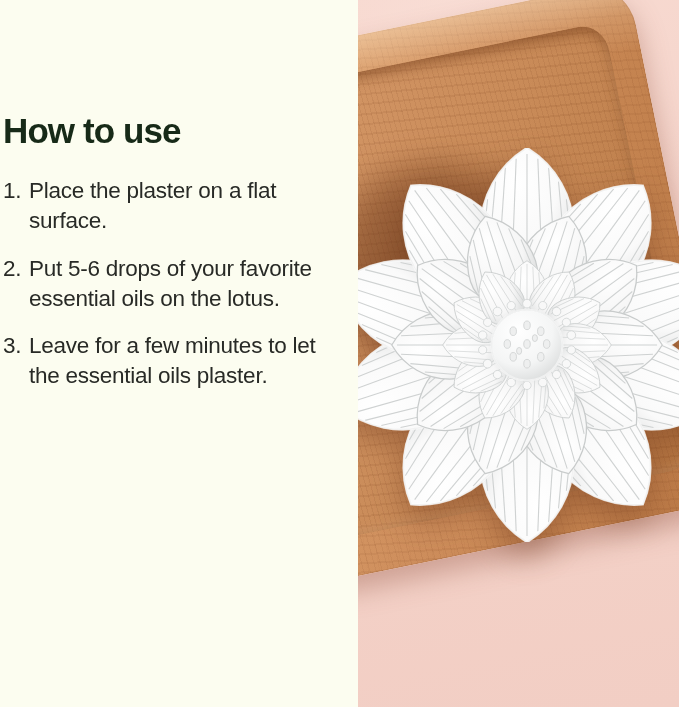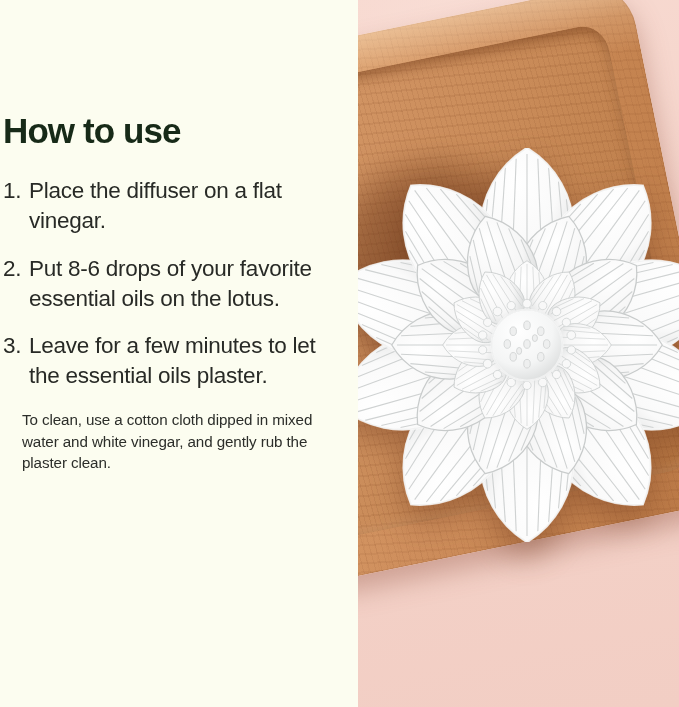--- a/index.html
+++ b/index.html
@@ -195,33 +195,32 @@
 <div id="page">
 
   <div id="left-panel">
     <div id="instructions">
 
       <h1 id="heading">How to use</h1>
 
       <ol id="steps">
         <li class="step">
           <span class="step-num">1.</span>
-          <span class="step-text">Place the diffuser on a flat vinegar.</span>
+          <span class="step-text">Place the plaster on a flat surface.</span>
         </li>
         <li class="step">
           <span class="step-num">2.</span>
-          <span class="step-text">Put 8-6 drops of your favorite essential oils on the lotus.</span>
+          <span class="step-text">Put 5-6 drops of your favorite essential oils on the lotus.</span>
         </li>
         <li class="step">
           <span class="step-num">3.</span>
           <span class="step-text">Leave for a few minutes to let the essential oils plaster.</span>
         </li>
       </ol>
 
-      <p id="footnote">To clean, use a cotton cloth dipped in mixed water and white vinegar, and gently rub the plaster clean.</p>
     </div>
   </div>
 
   <div id="right-panel">
 
     <div id="pink-bg"></div>
     <div id="tray-shadow"></div>
 
     <div id="tray">
       <div id="tray-outer">

